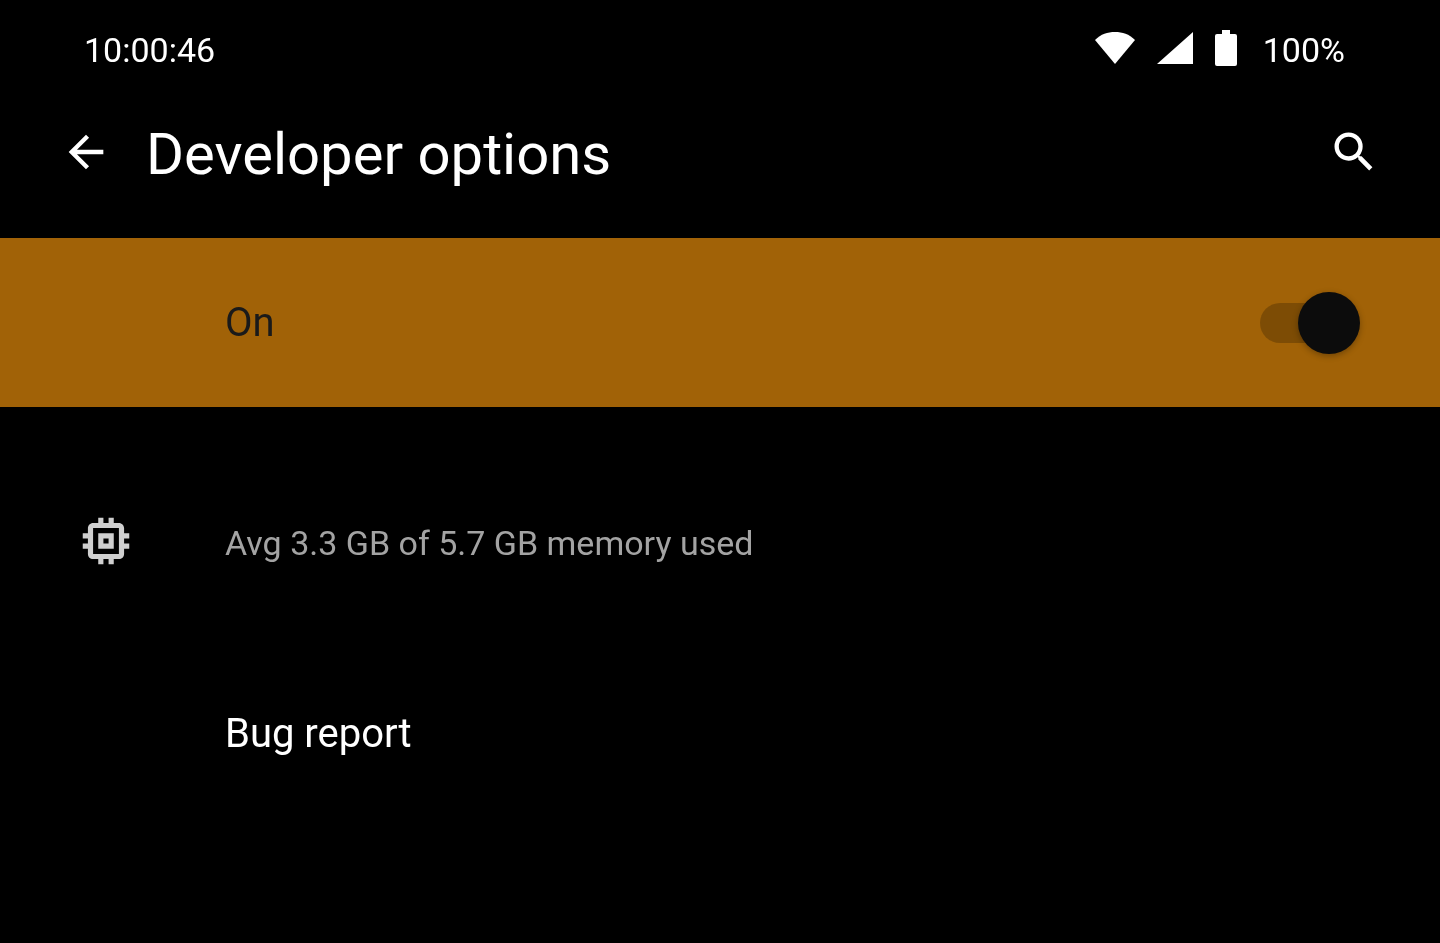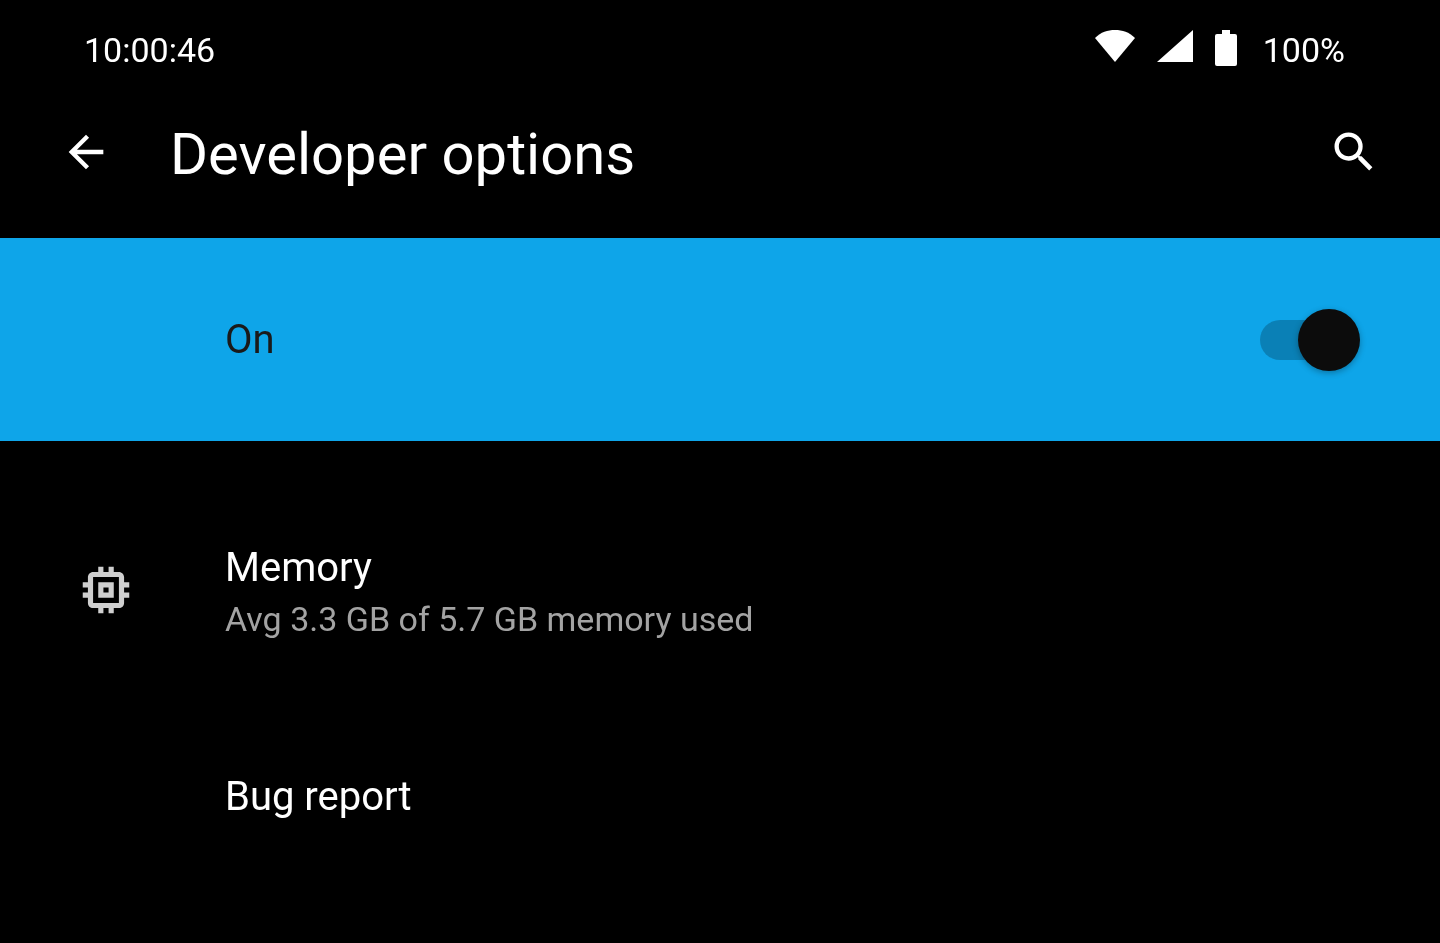--- a/index.html
+++ b/index.html
@@ -24,39 +24,39 @@
       padding: 30px 95px 20px 84px;
       height: 90px;
     }
     .status-time {
       font-size: 34px;
       font-weight: 400;
       color: #ffffff;
     }
     .status-right {
       display: flex;
-      align-items: flex-start;
+      align-items: center;
       gap: 22px;
     }
     .status-right svg {
       fill: #ffffff;
     }
     .battery-text {
       font-size: 34px;
       font-weight: 400;
       color: #ffffff;
       margin-left: 4px;
     }
     
     
     .app-bar {
       display: flex;
       align-items: center;
       padding: 30px 60px 50px 60px;
-      gap: 58px;
+      gap: 34px;
     }
     .back-button {
       display: flex;
       align-items: center;
       justify-content: center;
       cursor: pointer;
     }
     .app-title {
       font-size: 58px;
       font-weight: 400;
@@ -65,26 +65,26 @@
     }
     .search-button {
       display: flex;
       align-items: center;
       justify-content: center;
       cursor: pointer;
     }
     
     
     .master-toggle {
-      background: #0ea5e9;
+      background: #a16207;
       display: flex;
       align-items: center;
       justify-content: space-between;
       padding: 0 80px 0 225px;
-      height: 203px;
+      height: 169px;
       cursor: pointer;
     }
     .master-toggle-label {
       font-size: 40px;
       font-weight: 400;
       color: #1a1a1a;
     }
     .switch {
       position: relative;
       width: 100px;
@@ -205,21 +205,20 @@
 
 <div class="item spaced">
   <div class="item-icon">
     <span>
       <svg width="62" height="62" viewBox="0 0 24 24">
         <path d="M15 9H9v6h6V9zm-2 4h-2v-2h2v2zm8-2V9h-2V7c0-1.1-.9-2-2-2h-2V3h-2v2h-2V3H9v2H7c-1.1 0-2 .9-2 2v2H3v2h2v2H3v2h2v2c0 1.1.9 2 2 2h2v2h2v-2h2v2h2v-2h2c1.1 0 2-.9 2-2v-2h2v-2h-2v-2h2zm-4 6H7V7h10v10z"></path>
       </svg>
     </span>
   </div>
   <div class="item-texts">
-    <div class="item-title">Memory</div>
     <div class="item-subtitle">Avg 3.3 GB of 5.7 GB memory used</div>
   </div>
 </div>
 
 <div class="item item-no-icon">
   <div class="item-texts">
     <div class="item-title">Bug report</div>
   </div>
 </div>
 

